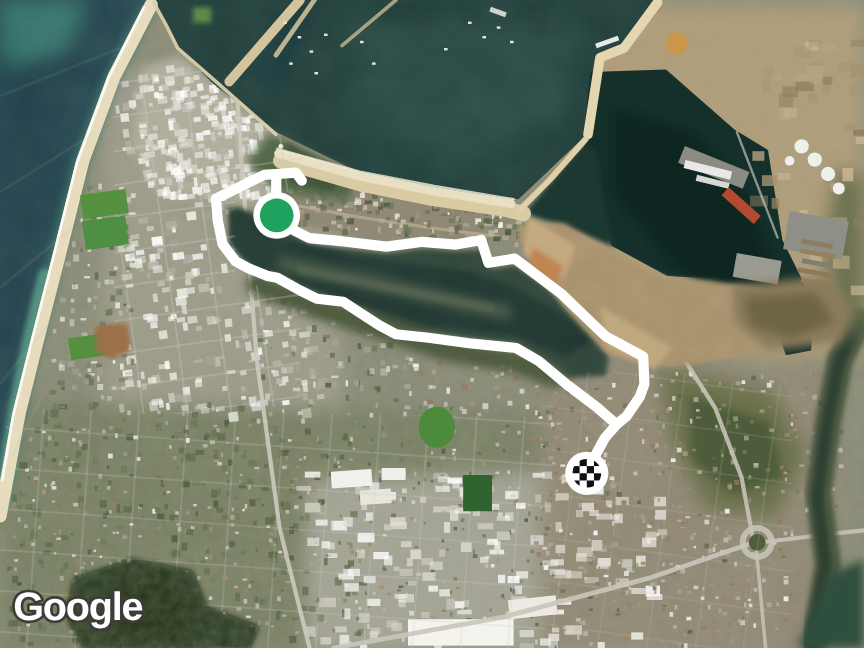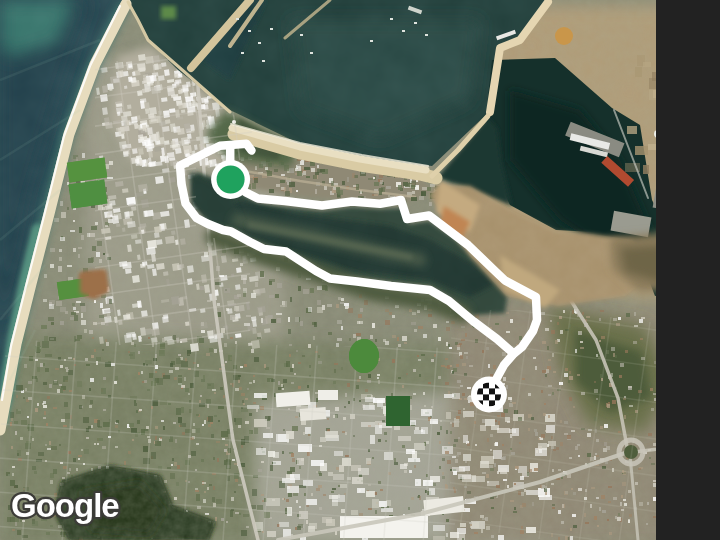--- a/index.html
+++ b/index.html
@@ -1,14 +1,14 @@
 <!DOCTYPE html>
 <html><head><meta charset="utf-8"><style>
 html,body{margin:0;padding:0;background:#222;}
-#map{position:relative;width:656px;height:540px;overflow:hidden;font-family:"Liberation Sans",sans-serif;}
+#map{position:relative;width:720px;height:540px;overflow:hidden;font-family:"Liberation Sans",sans-serif;}
 </style></head><body>
 
 <div id="map">
 <svg width="720" height="540" viewBox="0 0 720 540" xmlns="http://www.w3.org/2000/svg">
 <defs>
 <filter id="b2" x="-20%" y="-20%" width="140%" height="140%">
           <feGaussianBlur stdDeviation="2"></feGaussianBlur>
         </filter>
 <filter id="b4" x="-30%" y="-30%" width="160%" height="160%">
           <feGaussianBlur stdDeviation="4"></feGaussianBlur>

